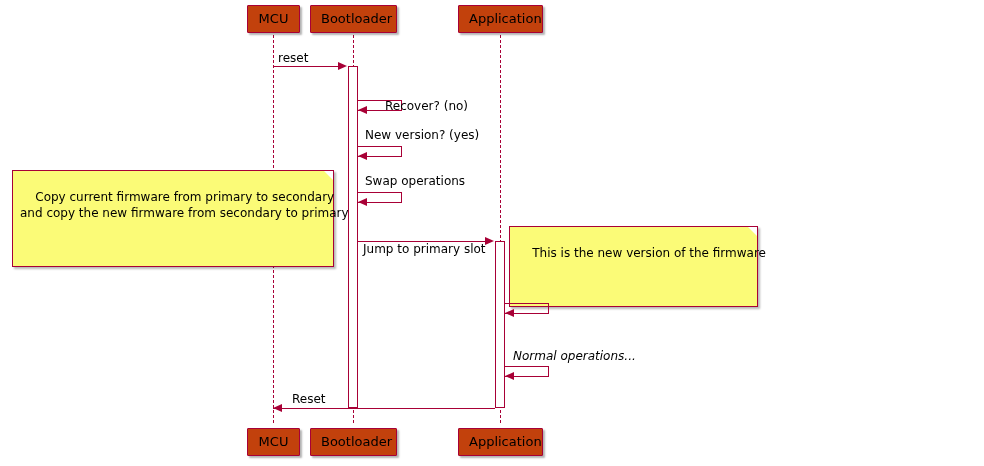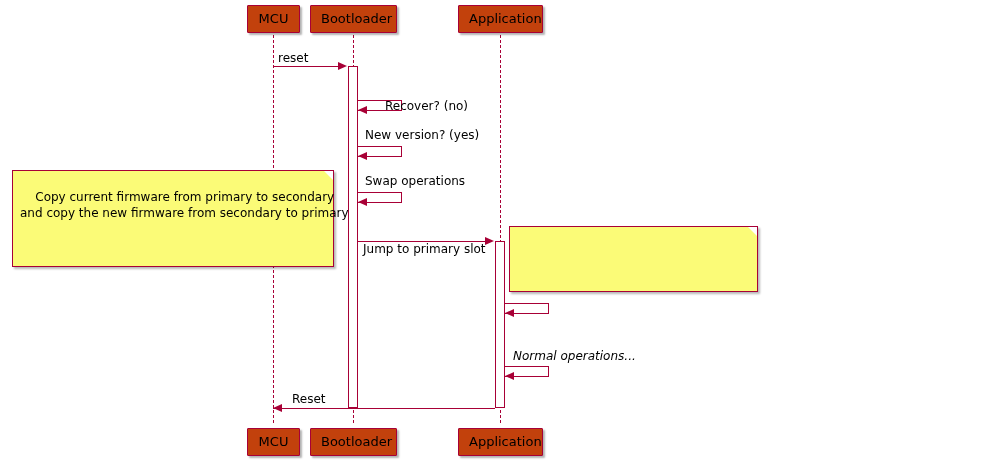--- a/index.html
+++ b/index.html
@@ -139,20 +139,21 @@
     <span>Copy current firmware from primary to secondary
 and copy the new firmware from secondary to primary</span>
     <span class="note-fold"></span>
   </div>
 
   <div class="msg-line" style="left:358px; top:241px; width:128px;"></div>
   <div class="arrow-right" style="left:485px; top:237px;"></div>
   <div class="msg-label" style="left:363px; top:227px;margin-top:16px;">Jump to primary slot</div>
 
   <div class="note" style="left:509px; top:226px; width:249px;">
+    <span>This is the new version of the firmware</span>
     <span class="note-fold"></span>
   </div>
 
   <div class="msg-line" style="left:505px; top:303px; width:44px;"></div>
   <div class="msg-line-v" style="left:548px; top:303px; height:10px;"></div>
   <div class="msg-line" style="left:505px; top:313px; width:44px;"></div>
   <div class="arrow-left" style="left:505px; top:309px;"></div>
 
 
   <div class="msg-line" style="left:505px; top:366px; width:44px;"></div>

